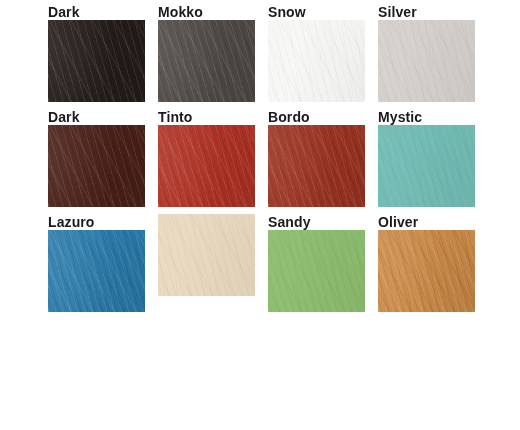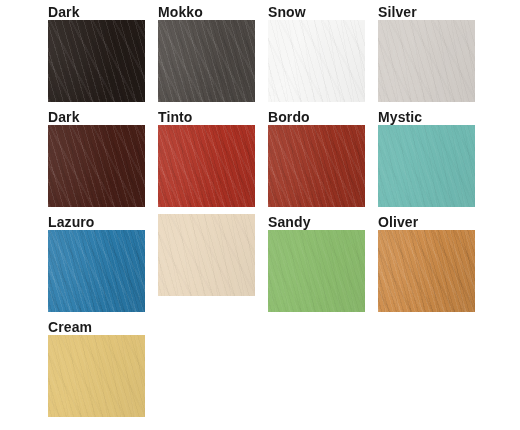--- a/index.html
+++ b/index.html
@@ -204,22 +204,14 @@
         </div>
       </div>
       <div class="swatch-cell">
         <div class="swatch-label">Oliver</div>
         <div class="swatch-chip" style="background-color: rgb(204, 138, 71);">
           <div class="grain-a"></div>
           <div class="grain-b"></div>
           <div class="grain-c"></div>
         </div>
       </div>
-      <div class="swatch-cell">
-        <div class="swatch-label">Cream</div>
-        <div class="swatch-chip light" style="background-color: rgb(226, 197, 121);">
-          <div class="grain-a"></div>
-          <div class="grain-b"></div>
-          <div class="grain-c"></div>
-        </div>
-      </div>
     </div>
 </div>
 
 </body></html>

